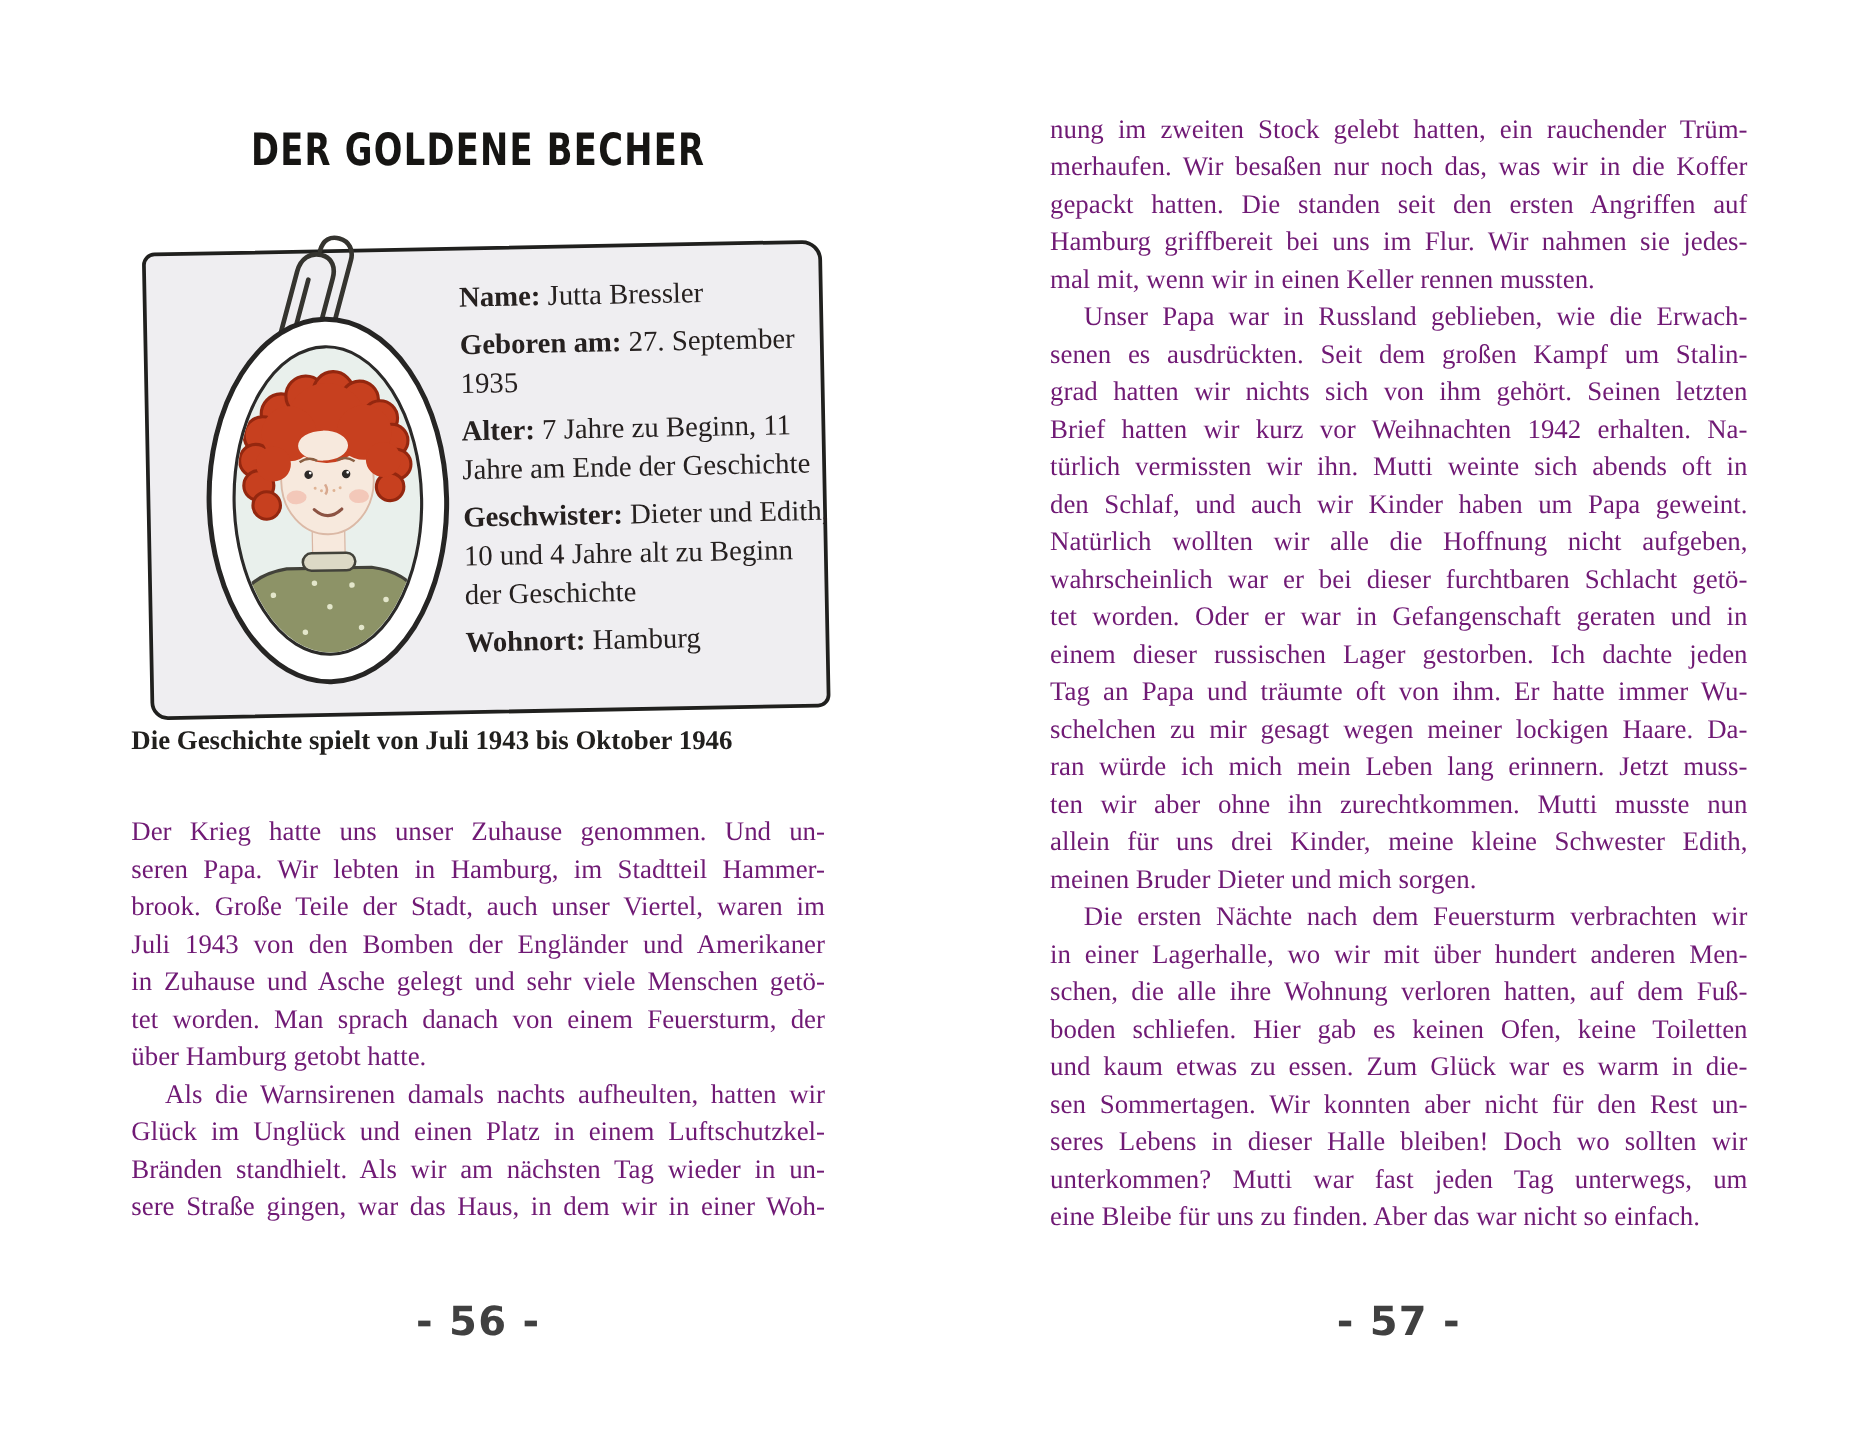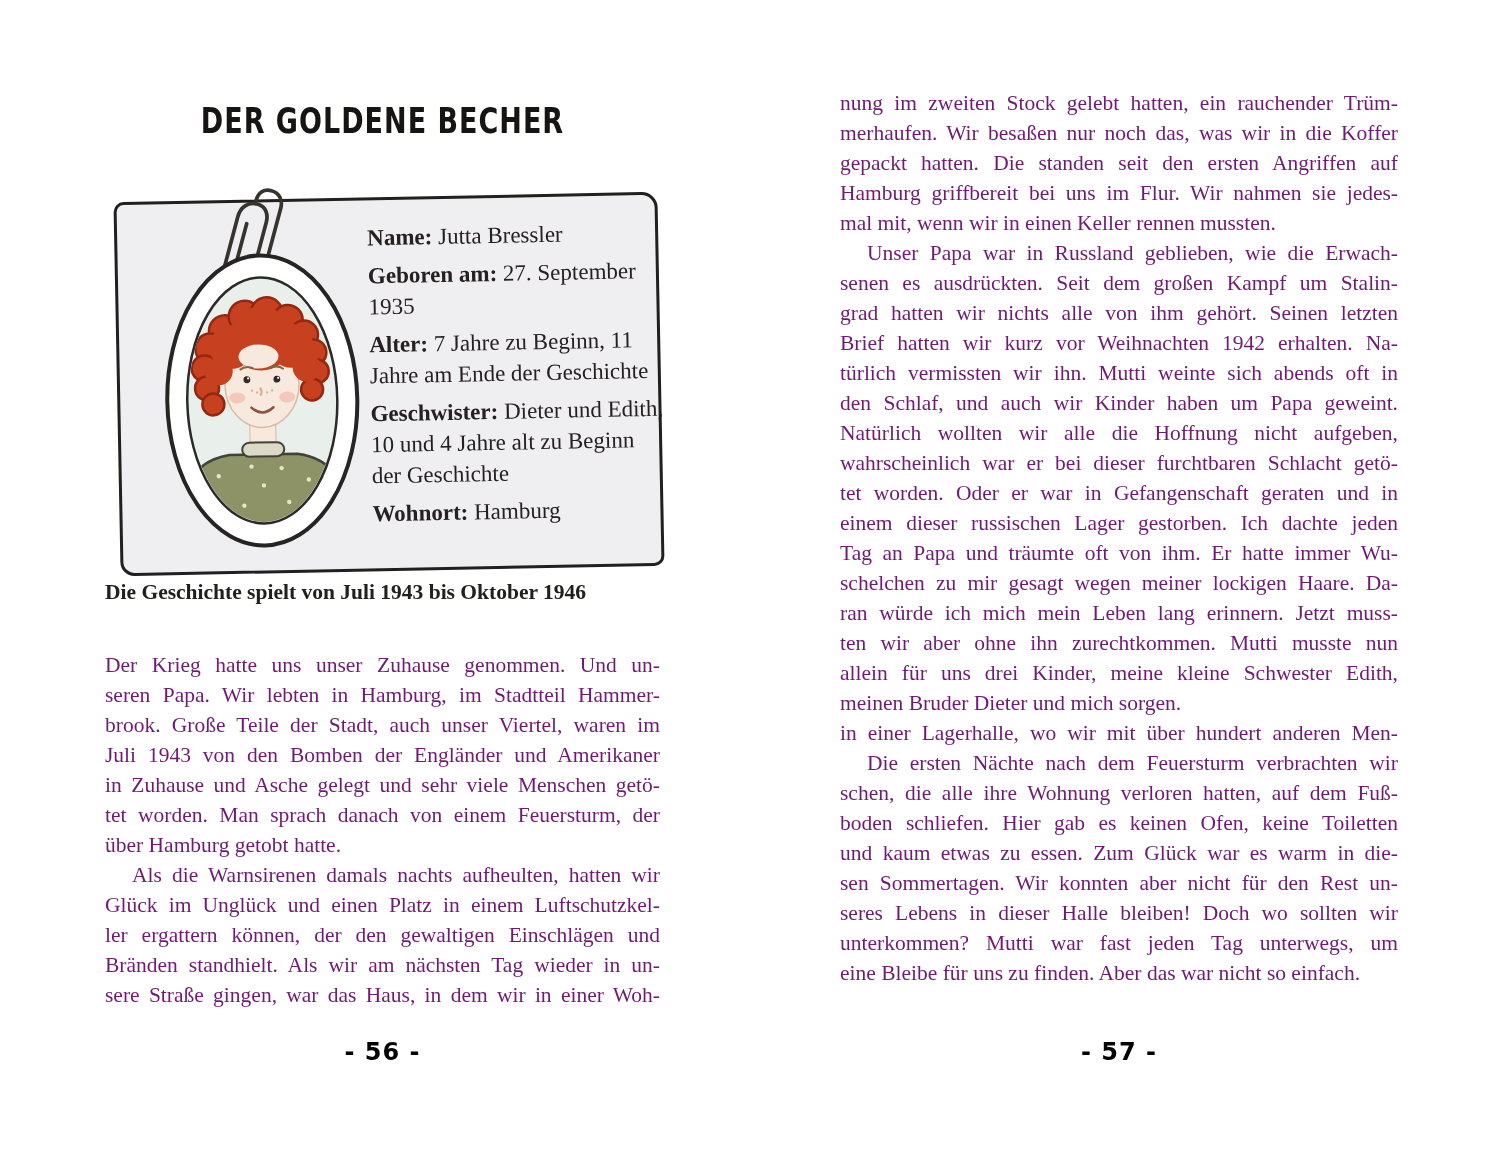--- a/index.html
+++ b/index.html
@@ -41,21 +41,21 @@
   .body-line {
     font-size:21.5px; line-height:30px; height:30px; overflow:hidden;
     text-align:justify; text-align-last:justify;
   }
   .body-line.indent   { text-indent:27px; }
   .body-line.para-end { text-align-last:left; }
 
   .page-number {
     position:absolute; top:1038px; width:555px; text-align:center;
     font-family:"DejaVu Sans", sans-serif; font-weight:bold;
-    font-size:24px; color:#000000; letter-spacing:1px;
+    font-size:32px; color:#404040; letter-spacing:1px;
   }
   .page-number-left  { left:105px; }
   .page-number-right { left:840px; width:558px; }
 </style>
 </head>
 <body>
 
 <div class="book">
 
   <div>
@@ -184,21 +184,20 @@
         <div class="body-line">in Zuhause und Asche gelegt und sehr viele Menschen getö-</div>
 
         <div class="body-line">tet worden. Man sprach danach von einem Feuersturm, der</div>
 
         <div class="body-line para-end">über Hamburg getobt hatte.</div>
 
         <div class="body-line indent">Als die Warnsirenen damals nachts aufheulten, hatten wir</div>
 
         <div class="body-line">Glück im Unglück und einen Platz in einem Luftschutzkel-</div>
 
-        <div class="body-line">ler ergattern können, der den gewaltigen Einschlägen und</div>
 
         <div class="body-line">Bränden standhielt. Als wir am nächsten Tag wieder in un-</div>
 
         <div class="body-line">sere Straße gingen, war das Haus, in dem wir in einer Woh-</div>
 
     </div>
 
     <div class="page-number page-number-left">- 56 -</div>
   </div>
 
@@ -212,21 +211,21 @@
         <div class="body-line">gepackt hatten. Die standen seit den ersten Angriffen auf</div>
 
         <div class="body-line">Hamburg griffbereit bei uns im Flur. Wir nahmen sie jedes-</div>
 
         <div class="body-line para-end">mal mit, wenn wir in einen Keller rennen mussten.</div>
 
         <div class="body-line indent">Unser Papa war in Russland geblieben, wie die Erwach-</div>
 
         <div class="body-line">senen es ausdrückten. Seit dem großen Kampf um Stalin-</div>
 
-        <div class="body-line">grad hatten wir nichts alle von ihm gehört. Seinen letzten</div>
+        <div class="body-line">grad hatten wir nichts sich von ihm gehört. Seinen letzten</div>
 
         <div class="body-line">Brief hatten wir kurz vor Weihnachten 1942 erhalten. Na-</div>
 
         <div class="body-line">türlich vermissten wir ihn. Mutti weinte sich abends oft in</div>
 
         <div class="body-line">den Schlaf, und auch wir Kinder haben um Papa geweint.</div>
 
         <div class="body-line">Natürlich wollten wir alle die Hoffnung nicht aufgeben,</div>
 
 
@@ -241,23 +240,23 @@
         <div class="body-line">schelchen zu mir gesagt wegen meiner lockigen Haare. Da-</div>
 
         <div class="body-line">ran würde ich mich mein Leben lang erinnern. Jetzt muss-</div>
 
         <div class="body-line">ten wir aber ohne ihn zurechtkommen. Mutti musste nun</div>
 
         <div class="body-line">allein für uns drei Kinder, meine kleine Schwester Edith,</div>
 
         <div class="body-line para-end">meinen Bruder Dieter und mich sorgen.</div>
 
+        <div class="body-line indent">Die ersten Nächte nach dem Feuersturm verbrachten wir</div>
+
         <div class="body-line">in einer Lagerhalle, wo wir mit über hundert anderen Men-</div>
-
-        <div class="body-line indent">Die ersten Nächte nach dem Feuersturm verbrachten wir</div>
 
         <div class="body-line">schen, die alle ihre Wohnung verloren hatten, auf dem Fuß-</div>
 
         <div class="body-line">boden schliefen. Hier gab es keinen Ofen, keine Toiletten</div>
 
         <div class="body-line">und kaum etwas zu essen. Zum Glück war es warm in die-</div>
 
         <div class="body-line">sen Sommertagen. Wir konnten aber nicht für den Rest un-</div>
 
         <div class="body-line">seres Lebens in dieser Halle bleiben! Doch wo sollten wir</div>

